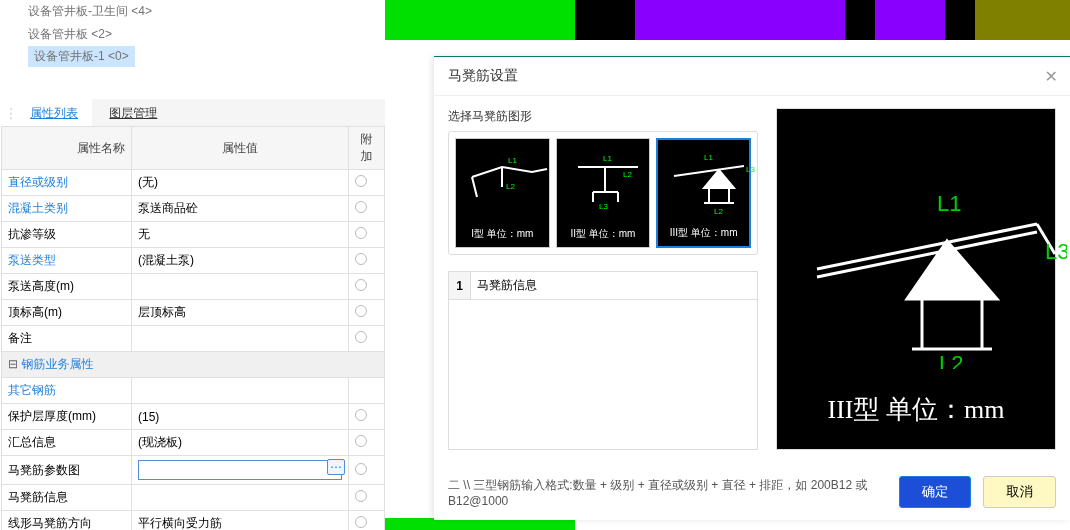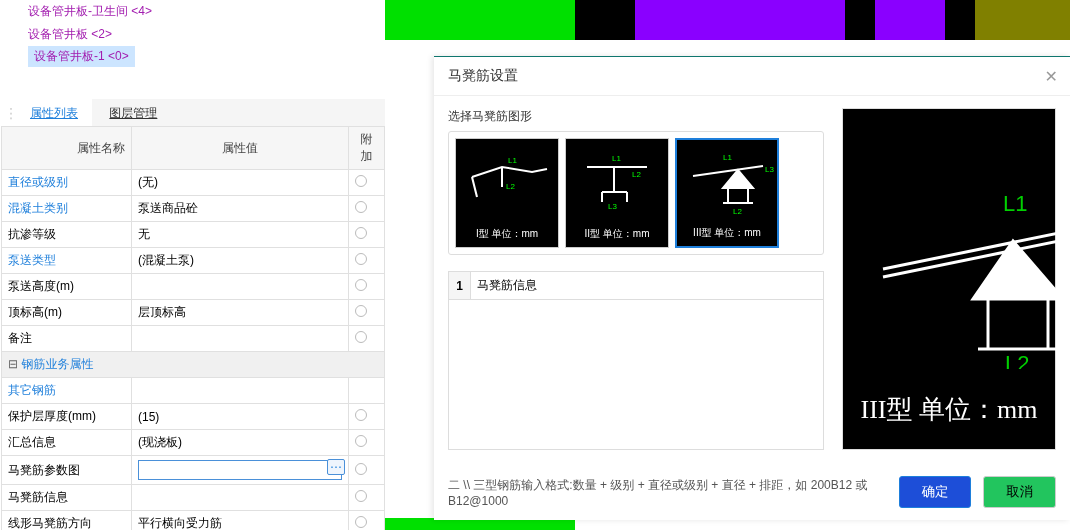--- a/index.html
+++ b/index.html
@@ -1,20 +1,20 @@
 <!DOCTYPE html>
 <html><head>
 <meta charset="utf-8">
 <style>
 * { margin: 0; padding: 0; box-sizing: border-box; font-family: "Microsoft YaHei", Arial, sans-serif; }
 body { width: 1070px; height: 530px; overflow: hidden; background: #fff; font-size: 12px; position: relative; }
 
 
 .tree { position: absolute; top: 0; left: 0; width: 385px; padding-left: 28px; }
-.tree .item { padding: 3px 0; color: #a21caf; }
+.tree .item { padding: 3px 0; color: #737373; }
 .tree .item.sel { background: #cce5ff; display: inline-block; padding: 2px 6px; }
 
 
 .hdots { position: absolute; left: 4px; top: 105px; color: #ccc; font-size: 14px; letter-spacing: 1px; }
 
 
 .tabs { position: absolute; top: 99px; left: 16px; width: 369px; border-bottom: 1px solid #ddd; background: #f5f5f5; }
 .tabs span { display: inline-block; padding: 6px 14px; color: #333; text-decoration: underline; }
 .tabs span.active { color: #1e7fdb; border-bottom: 2px solid #1e7fdb; background: #fff; }
 
@@ -43,39 +43,39 @@
 .sb3{ left:560px; width:30px; background:#000;}
 .so{ left:590px; width:100px; background:#808000;}
 .strip2 { position:absolute; bottom:0; left:385px; right:0; height:12px;}
 .strip2 .sg{height:12px;}
 
 
 .dialog { position:absolute; top:56px; left:390px; right:0; bottom:10px; background:#fff; border-top:1px solid #0f766e; box-shadow:-2px 0 6px rgba(0,0,0,0.1);margin-left:44px;}
 .dlg-title{ padding:10px 14px; font-size:14px; color:#333; border-bottom:1px solid #eee; position:relative;}
 .dlg-close{ position:absolute; right:12px; top:10px; color:#999; font-size:16px; cursor:pointer;}
 .dlg-body{ padding:12px 14px; display:flex; gap:18px;}
-.left-col{ width:376px;}
+.left-col{ width:310px;}
 .sec-label{ color:#333; margin-bottom:6px;}
 .thumbs{ display:flex; gap:6px; border:1px solid #ddd; padding:6px; border-radius:3px;}
 .thumb{ width:104px; height:110px; background:#000; border:1px solid #ccc; position:relative; color:#0f0; font-size:10px; text-align:center;}
 .thumb.sel{ border:2px solid #1e7fdb;}
 .thumb .lbl{ position:absolute; bottom:6px; left:0; right:0; color:#fff; font-size:10px;}
 .thumb svg{ position:absolute; top:8px; left:6px;}
 .info-table{ margin-top:16px; width:100%; border:1px solid #ddd; border-collapse:collapse;}
 .info-table th,.info-table td{ border:1px solid #ddd; padding:5px 6px; height:24px;}
 .info-table th:first-child{width:22px; background:#f5f5f5;}
 .info-table .filler td{ height:150px; border-top:none;}
 
 .preview{ flex:1; background:#000; border:1px solid #ddd; position:relative; min-height:300px;}
 .preview .caption{ position:absolute; bottom:22px; left:0; right:0; text-align:center; color:#fff; font-size:26px; font-family: serif;}
 .preview svg{ position:absolute; top:40px; left:20px;}
 
 .dlg-foot{ position:absolute; bottom:12px; left:14px; right:14px; display:flex; align-items:center; gap:12px;}
 .dlg-foot .hint{ flex:1; color:#555;}
-.btn{ padding:6px 22px; border:1px solid #ccc; background:#22c55e; border-radius:3px; cursor:pointer;}
+.btn{ padding:6px 22px; border:1px solid #ccc; background:#fef9c3; border-radius:3px; cursor:pointer;}
 .btn.primary{ background:#1d4ed8; color:#fff; border-color:#1e7fdb;}
 </style>
 </head>
 <body>
 
 <div class="strip">
   <div class="sg"></div>
     <div class="sb"></div>
     <div class="sp"></div>
     <div class="sb2"></div>

